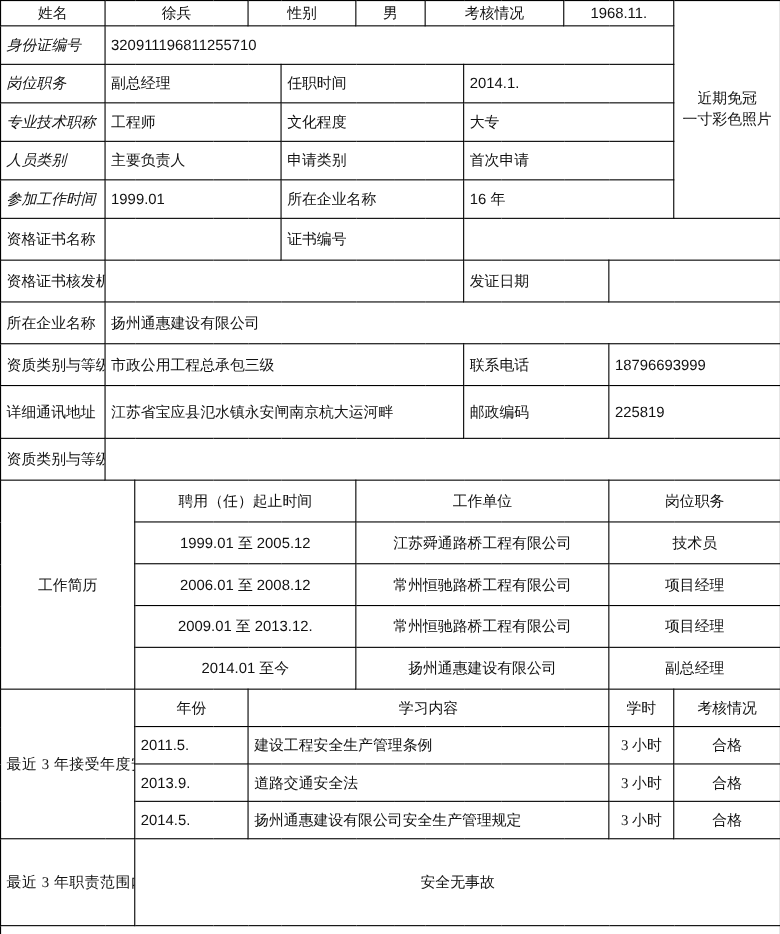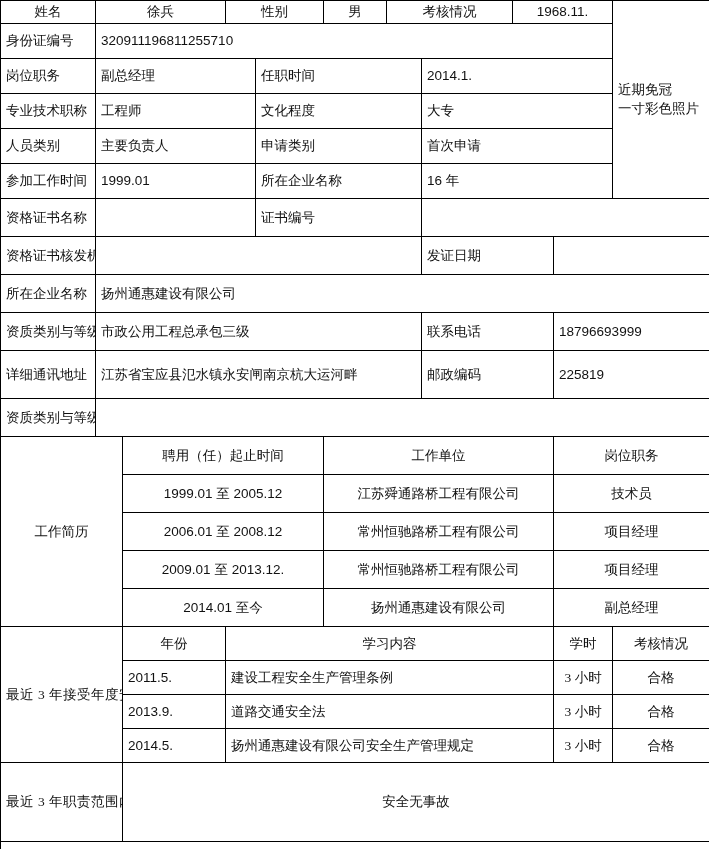--- a/index.html
+++ b/index.html
@@ -29,21 +29,21 @@
     padding:2px 5px;
     vertical-align:middle;
     white-space:nowrap;
     overflow:hidden;
   }
   .ctr{text-align:center;}
   .lft{text-align:left;}
   .lbl{text-align:left;}
   .num{font-family:Liberation Sans, sans-serif;}
   .photo{
-    text-align:left;
+    text-align:center;
     vertical-align:middle;
     font-size:14px;
     line-height:1.9;
     white-space:normal;
   }
   .wrap{white-space:normal;}
   .vlabel{
     text-align:center;
     vertical-align:middle;
     white-space:normal;
@@ -53,21 +53,21 @@
   }
   .vlabel-sp{
     text-align:center;
     vertical-align:middle;
     white-space:normal;
     font-size:13.5px;
     line-height:1.7;
     letter-spacing:0.5px;
   }
   .h30{height:29px;}
-  .h31{height:30px;}
+  .h31{height:30px;font-style:italic;}
   .h34{height:33px;}
   .h44{height:43px;}
   .decl{
     font-size:13.5px;
     line-height:1.75;
     white-space:normal;
     text-align:left;
     padding:5px 8px 3px 8px;
     vertical-align:top;
   }

